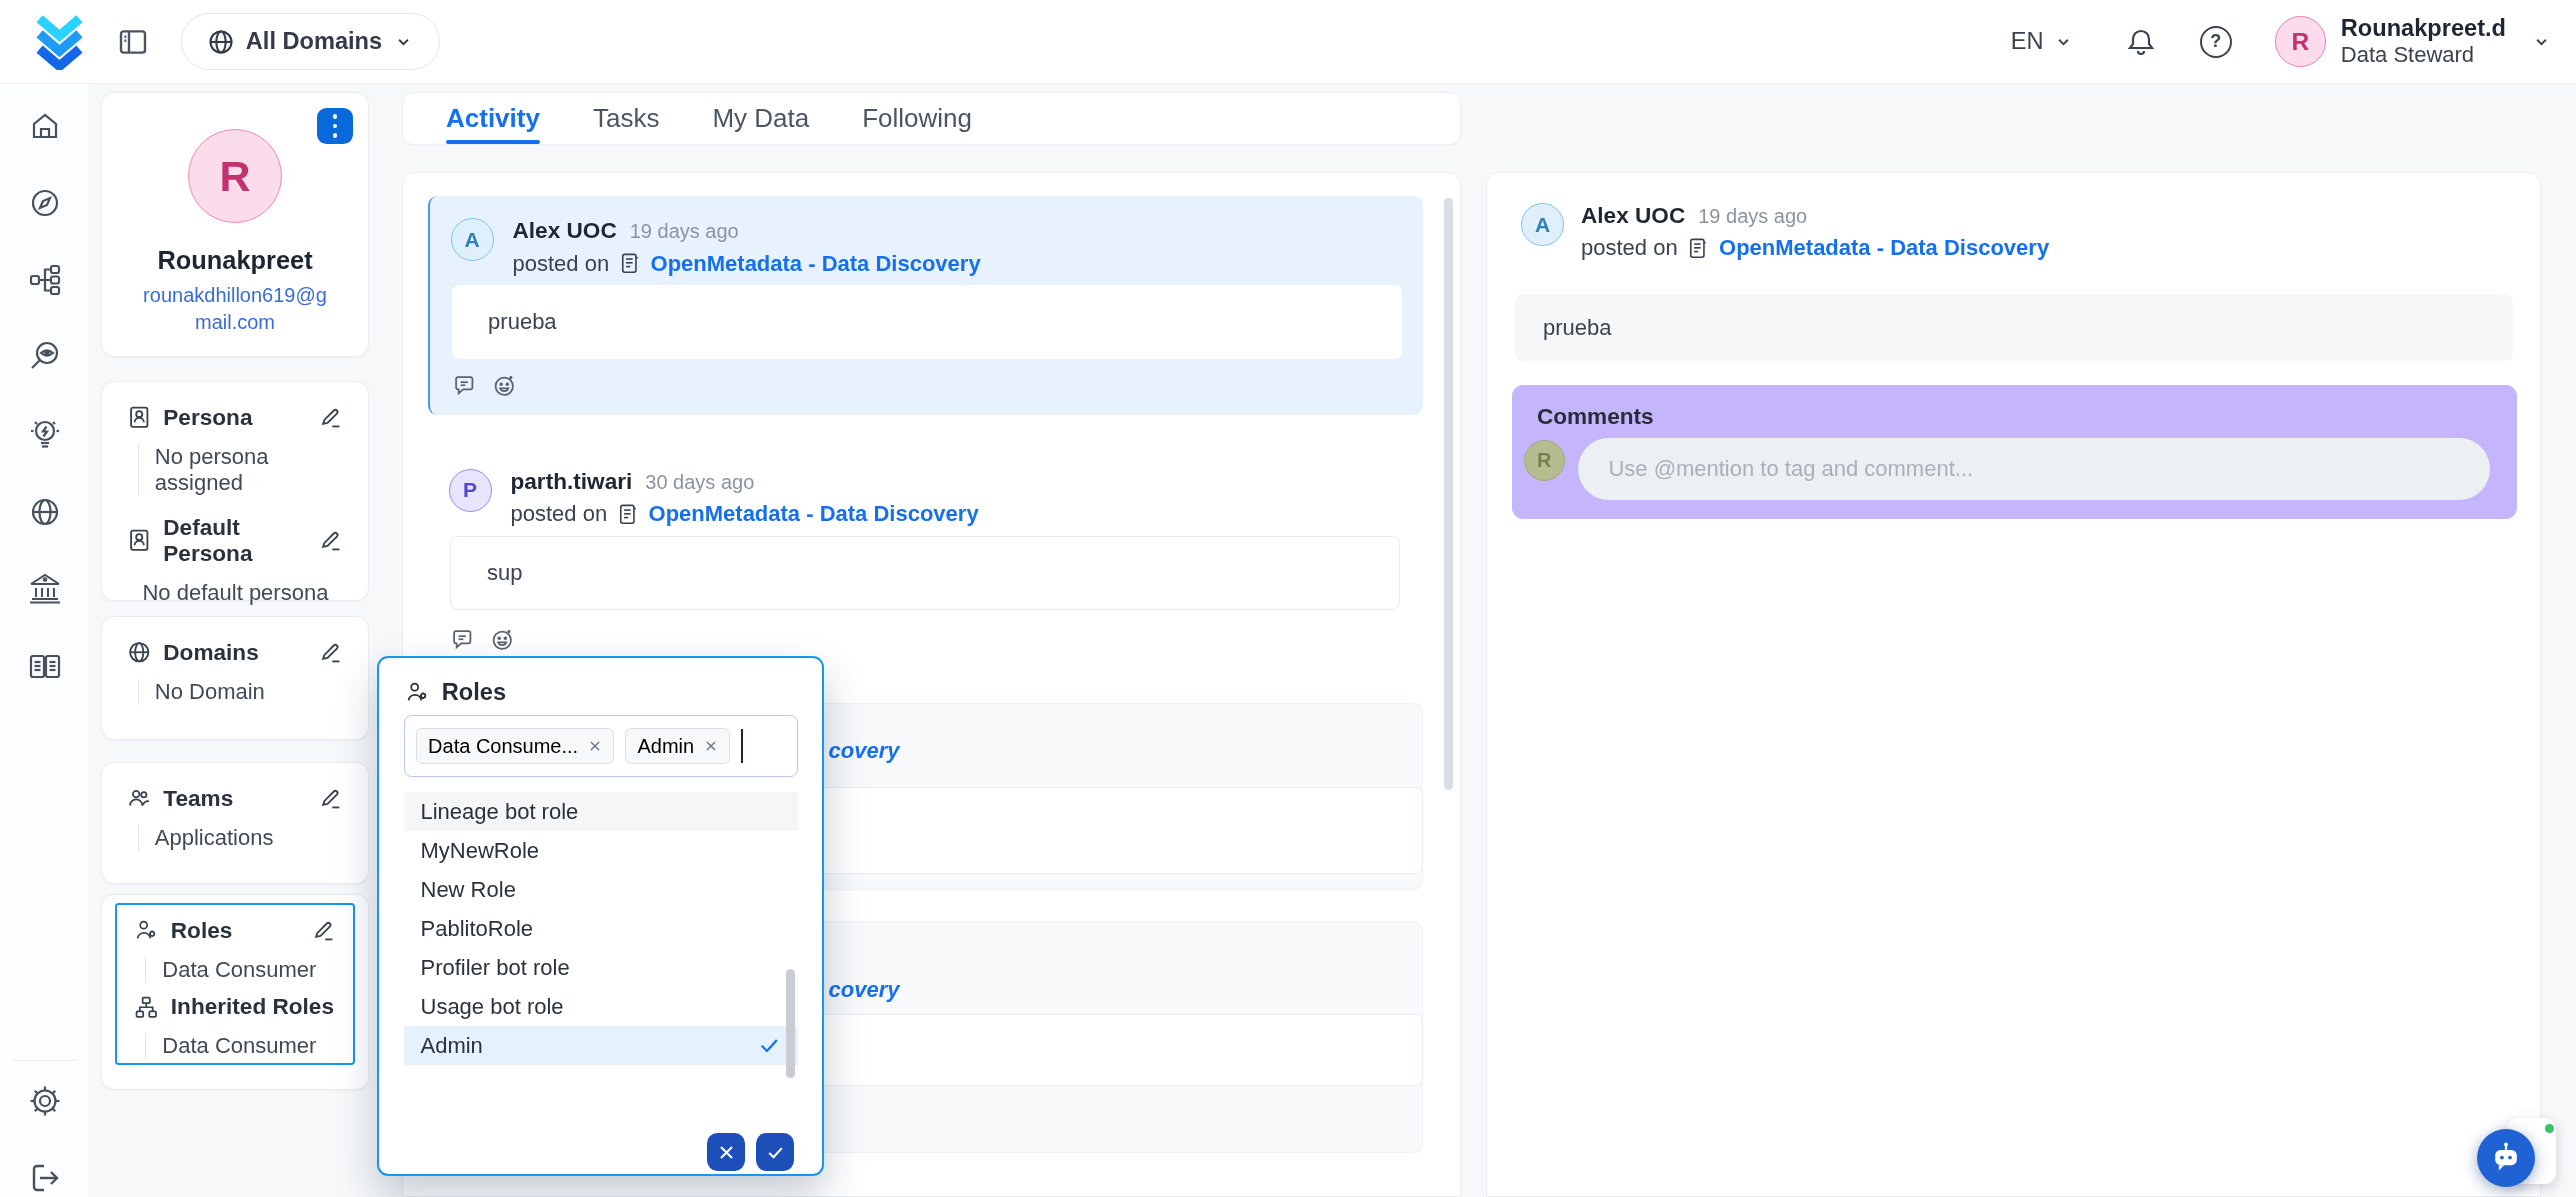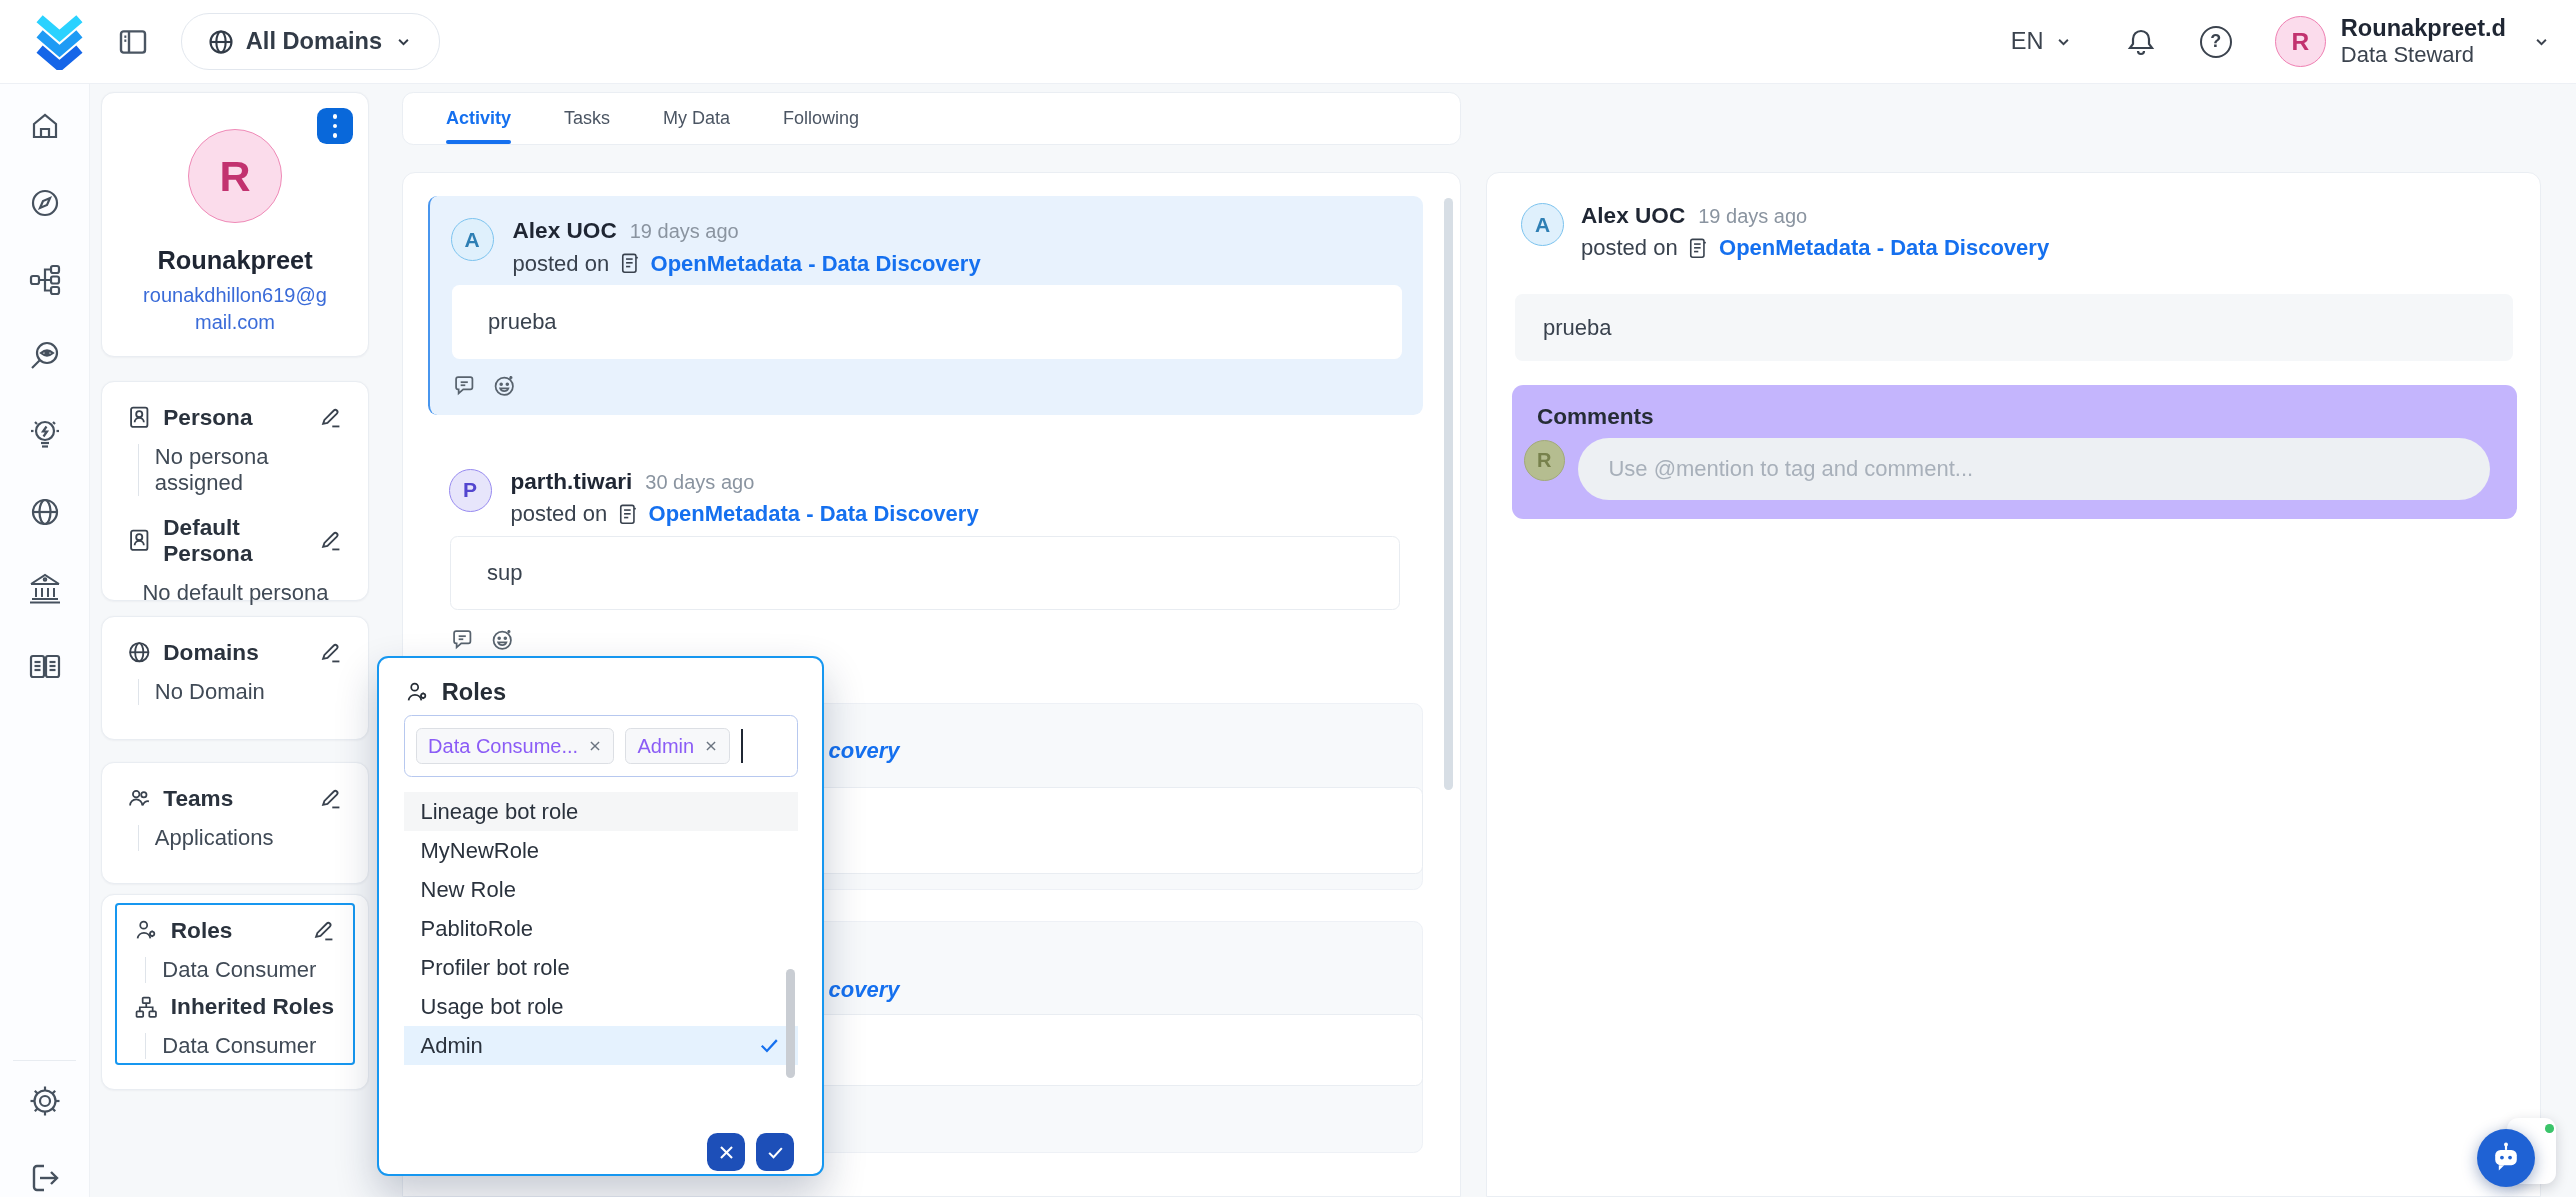--- a/index.html
+++ b/index.html
@@ -58,21 +58,21 @@
   .sec-val { font-size:22px; color:#404a56; border-left:0.9px solid #dfe4ea; margin:13px 0 19px 11.3px; padding-left:16px; }
   .sec-val.last { margin-bottom:3.8px; }
   .roles-card { height:196px; }
   .roles-hl { position:absolute; top:7.5px; left:13px; right:13px; bottom:24.5px; border:2.8px solid #1697f0; border-radius:3.8px; }
   .roles-inner { position:absolute; inset:0; padding:22.6px 32px; }
 
   
   .tabs-strip { position:absolute; left:402px; top:92px; width:1059px; height:53px; background:#fff;
                 border:0.9px solid #eaeef3; border-radius:11.3px; display:flex; align-items:center; gap:53px;
                 padding:0 43px; }
-  .tab { font-size:18px; color:#4b5563; position:relative; height:100%; display:flex; align-items:center; }
+  .tab { font-size:26px; color:#4b5563; position:relative; height:100%; display:flex; align-items:center; }
   .tab.active { color:#1570ef; font-weight:bold; }
   .tab.active::after { content:""; position:absolute; left:0; right:0; bottom:0; height:3.8px; background:#1570ef; border-radius:1.9px; }
 
   
   .feed-panel { position:absolute; left:402px; top:172px; width:1059px; height:1025px; background:#fff;
                 border:0.9px solid #eaeef3; border-radius:13px 13px 0 0; overflow:hidden; }
   .post { position:absolute; left:24.5px; width:995px; border-radius:9.4px; }
   .post .av { position:absolute; left:21px; top:22.6px; width:43px; height:43px; font-size:21px; }
   .av-a { background:#dff0fc; border:1.9px solid #7cc3ee; color:#2e7fb4; }
   .av-p { background:#e7e5fb; border:1.9px solid #978af0; color:#5346cf; }
@@ -107,21 +107,21 @@
                    border-radius:31px; display:flex; align-items:center; padding-left:30px; font-size:22px; color:#a8b0ba; }
 
   
   .popup { position:absolute; left:377px; top:656px; width:447px; height:520px; background:#fff;
            border:2.8px solid #1697f0; border-radius:11.3px; box-shadow:0 19px 41px rgba(15,35,70,.24); z-index:40; }
   .popup-head { position:absolute; left:26px; top:21px; display:flex; align-items:center; gap:12.3px; }
   .popup-head .ttl { font-size:23.6px; font-weight:600; color:#262d36; }
   .sel-input { position:absolute; left:24.5px; top:57px; width:394px; height:62px; border:1.9px solid #b7c8ef;
                border-radius:7.5px; background:#fff; display:flex; align-items:center; gap:11.3px; padding:0 11.3px; }
   .chip { height:36px; background:#f7f8fa; border:0.9px solid #dcdfe4; border-radius:5.7px; display:flex;
-          align-items:center; gap:9.4px; padding:0 11.3px; font-size:20px; color:#8b5cf6; white-space:nowrap; }
+          align-items:center; gap:9.4px; padding:0 11.3px; font-size:20px; color:#000000; white-space:nowrap; }
   .chip svg { width:14px; height:14px; color:#6b7480; }
   .caret { width:1.9px; height:34px; background:#1f2633; }
   .opt-list { position:absolute; left:24.5px; top:134px; width:394px; }
   .opt { height:39px; display:flex; align-items:center; padding:0 17px; font-size:22px; color:#2a323d; }
   .opt.hovered { background:#f5f6f7; }
   .opt.selected { background:#e5f2fe; }
   .opt .check { margin-left:auto; width:22.6px; height:22.6px; color:#1570ef; }
   .popup .scroll-thumb { left:407px; top:311px; width:8.5px; height:109px; background:#c9cdd3; }
   .popup-btn { position:absolute; width:38px; height:38px; border-radius:10.4px; background:#1d4fb8;
                display:flex; align-items:center; justify-content:center; top:475px; }

